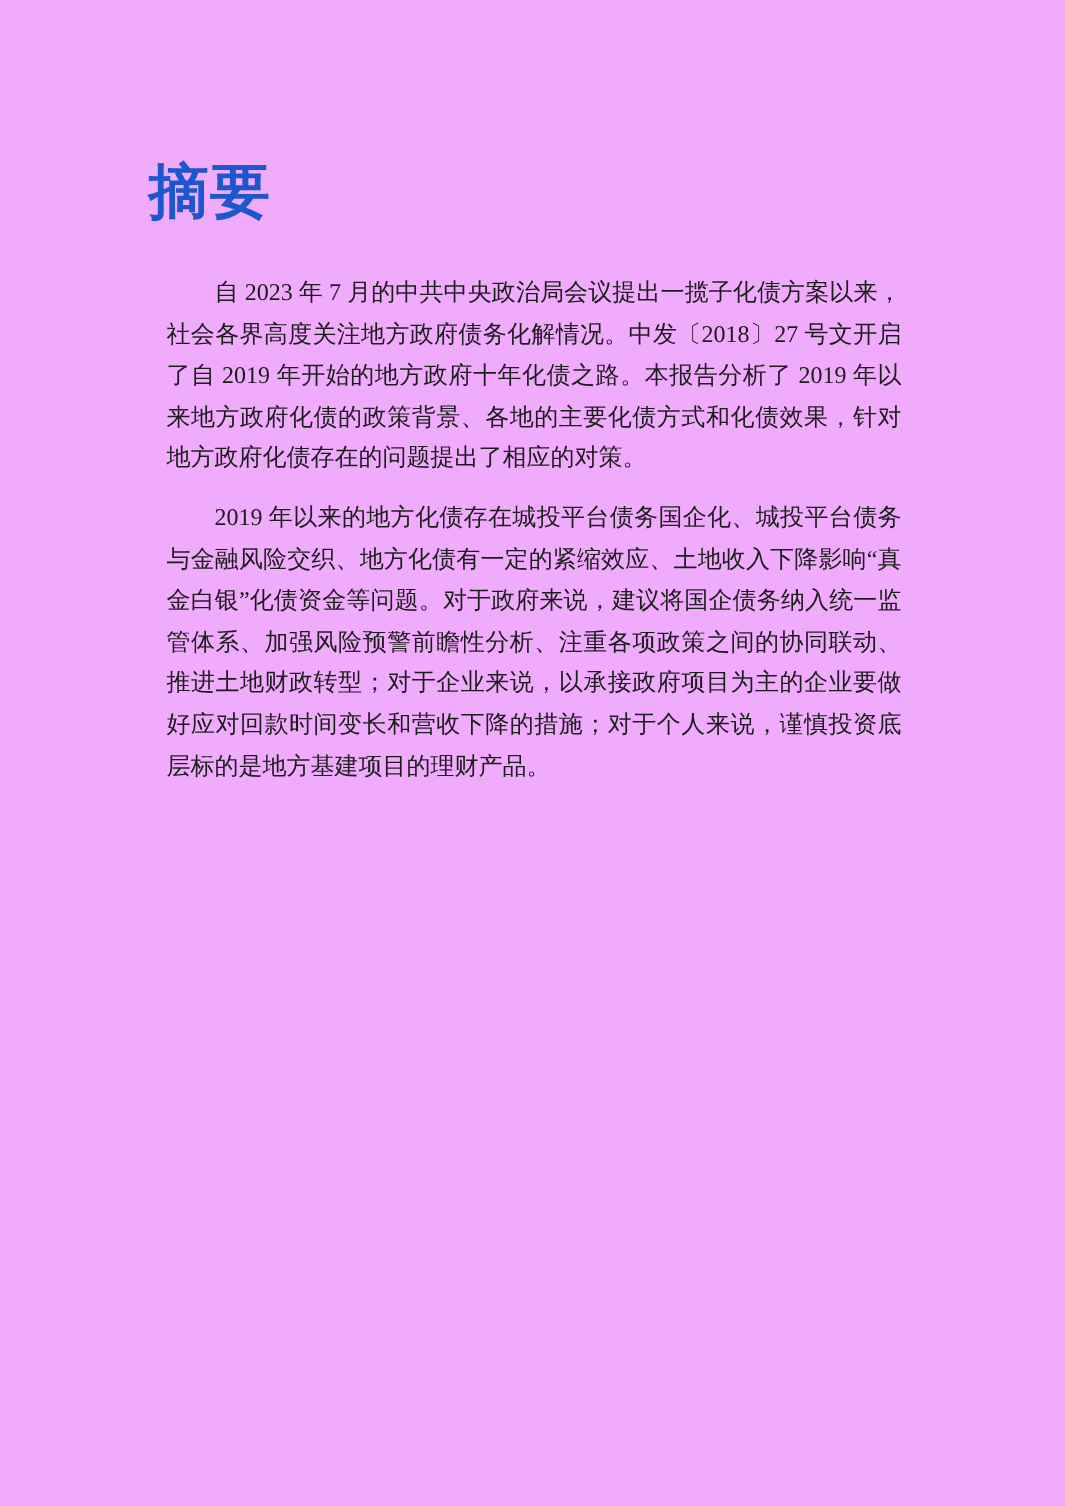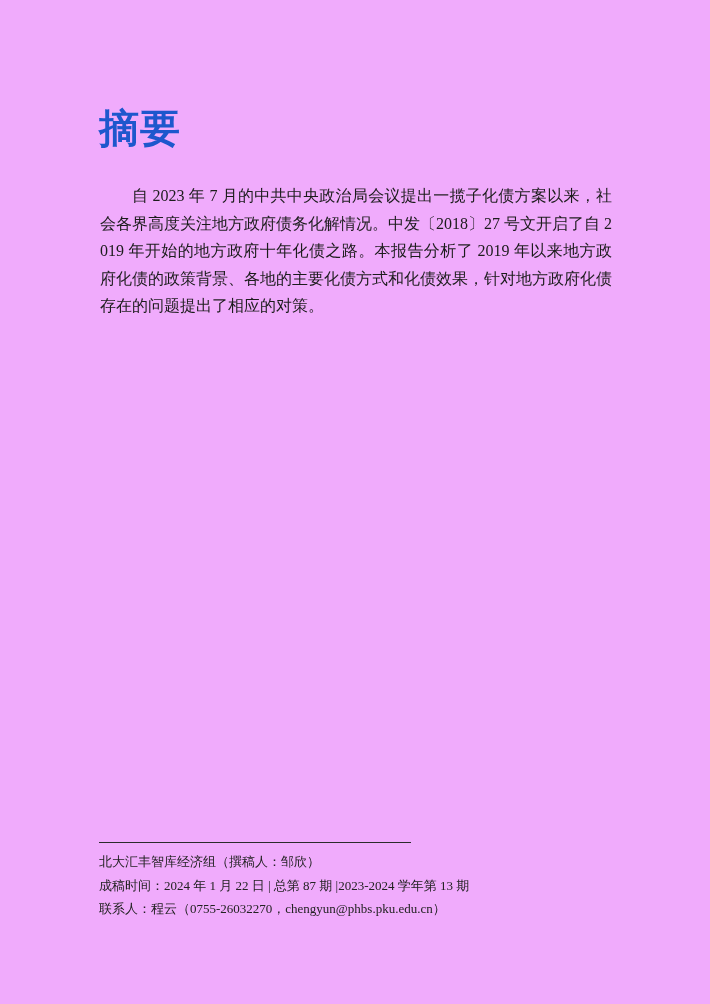--- a/index.html
+++ b/index.html
@@ -24,21 +24,21 @@
   }
   .doc-title {
     margin: 0 0 32px 0;
     font-family: "Liberation Sans", "DejaVu Sans", sans-serif;
     font-size: 40px;
     line-height: 44px;
     font-weight: 700;
     letter-spacing: 1px;
   }
   .body-text p {
-    margin: 1px;
+    margin: 12px;
     padding: 0;
     font-size: 16px;
     line-height: 27.6px;
     text-align: justify;
     text-indent: 2em;
     word-break: break-all;
   }
   .page-footer {
     position: absolute;
     left: 99px;
@@ -57,22 +57,17 @@
 </style>
 </head>
 <body>
 
 <div class="page">
   <div class="content">
     <h1 class="doc-title" style="color: rgb(30, 87, 205);">摘要</h1>
 
     <div class="body-text">
       <p>自 2023 年 7 月的中共中央政治局会议提出一揽子化债方案以来，社会各界高度关注地方政府债务化解情况。中发〔2018〕27 号文开启了自 2019 年开始的地方政府十年化债之路。本报告分析了 2019 年以来地方政府化债的政策背景、各地的主要化债方式和化债效果，针对地方政府化债存在的问题提出了相应的对策。</p>
+      <p>2019 年以来的地方化债存在城投平台债务国企化、城投平台债务与金融风险交织、地方化债有一定的紧缩效应、土地收入下降影响“真金白银”化债资金等问题。对于政府来说，建议将国企债务纳入统一监管体系、加强风险预警前瞻性分析、注重各项政策之间的协同联动、推进土地财政转型；对于企业来说，以承接政府项目为主的企业要做好应对回款时间变长和营收下降的措施；对于个人来说，谨慎投资底层标的是地方基建项目的理财产品。</p>
     </div>
   </div>
 
-  <div class="page-footer">
-    <div class="footer-rule"></div>
-    <div>北大汇丰智库经济组（撰稿人：邹欣）</div>
-    <div>成稿时间：2024 年 1 月 22 日 | 总第 87 期 |2023-2024 学年第 13 期</div>
-    <div>联系人：程云（0755-26032270，chengyun@phbs.pku.edu.cn）</div>
-  </div>
 </div>
 
 </body></html>

